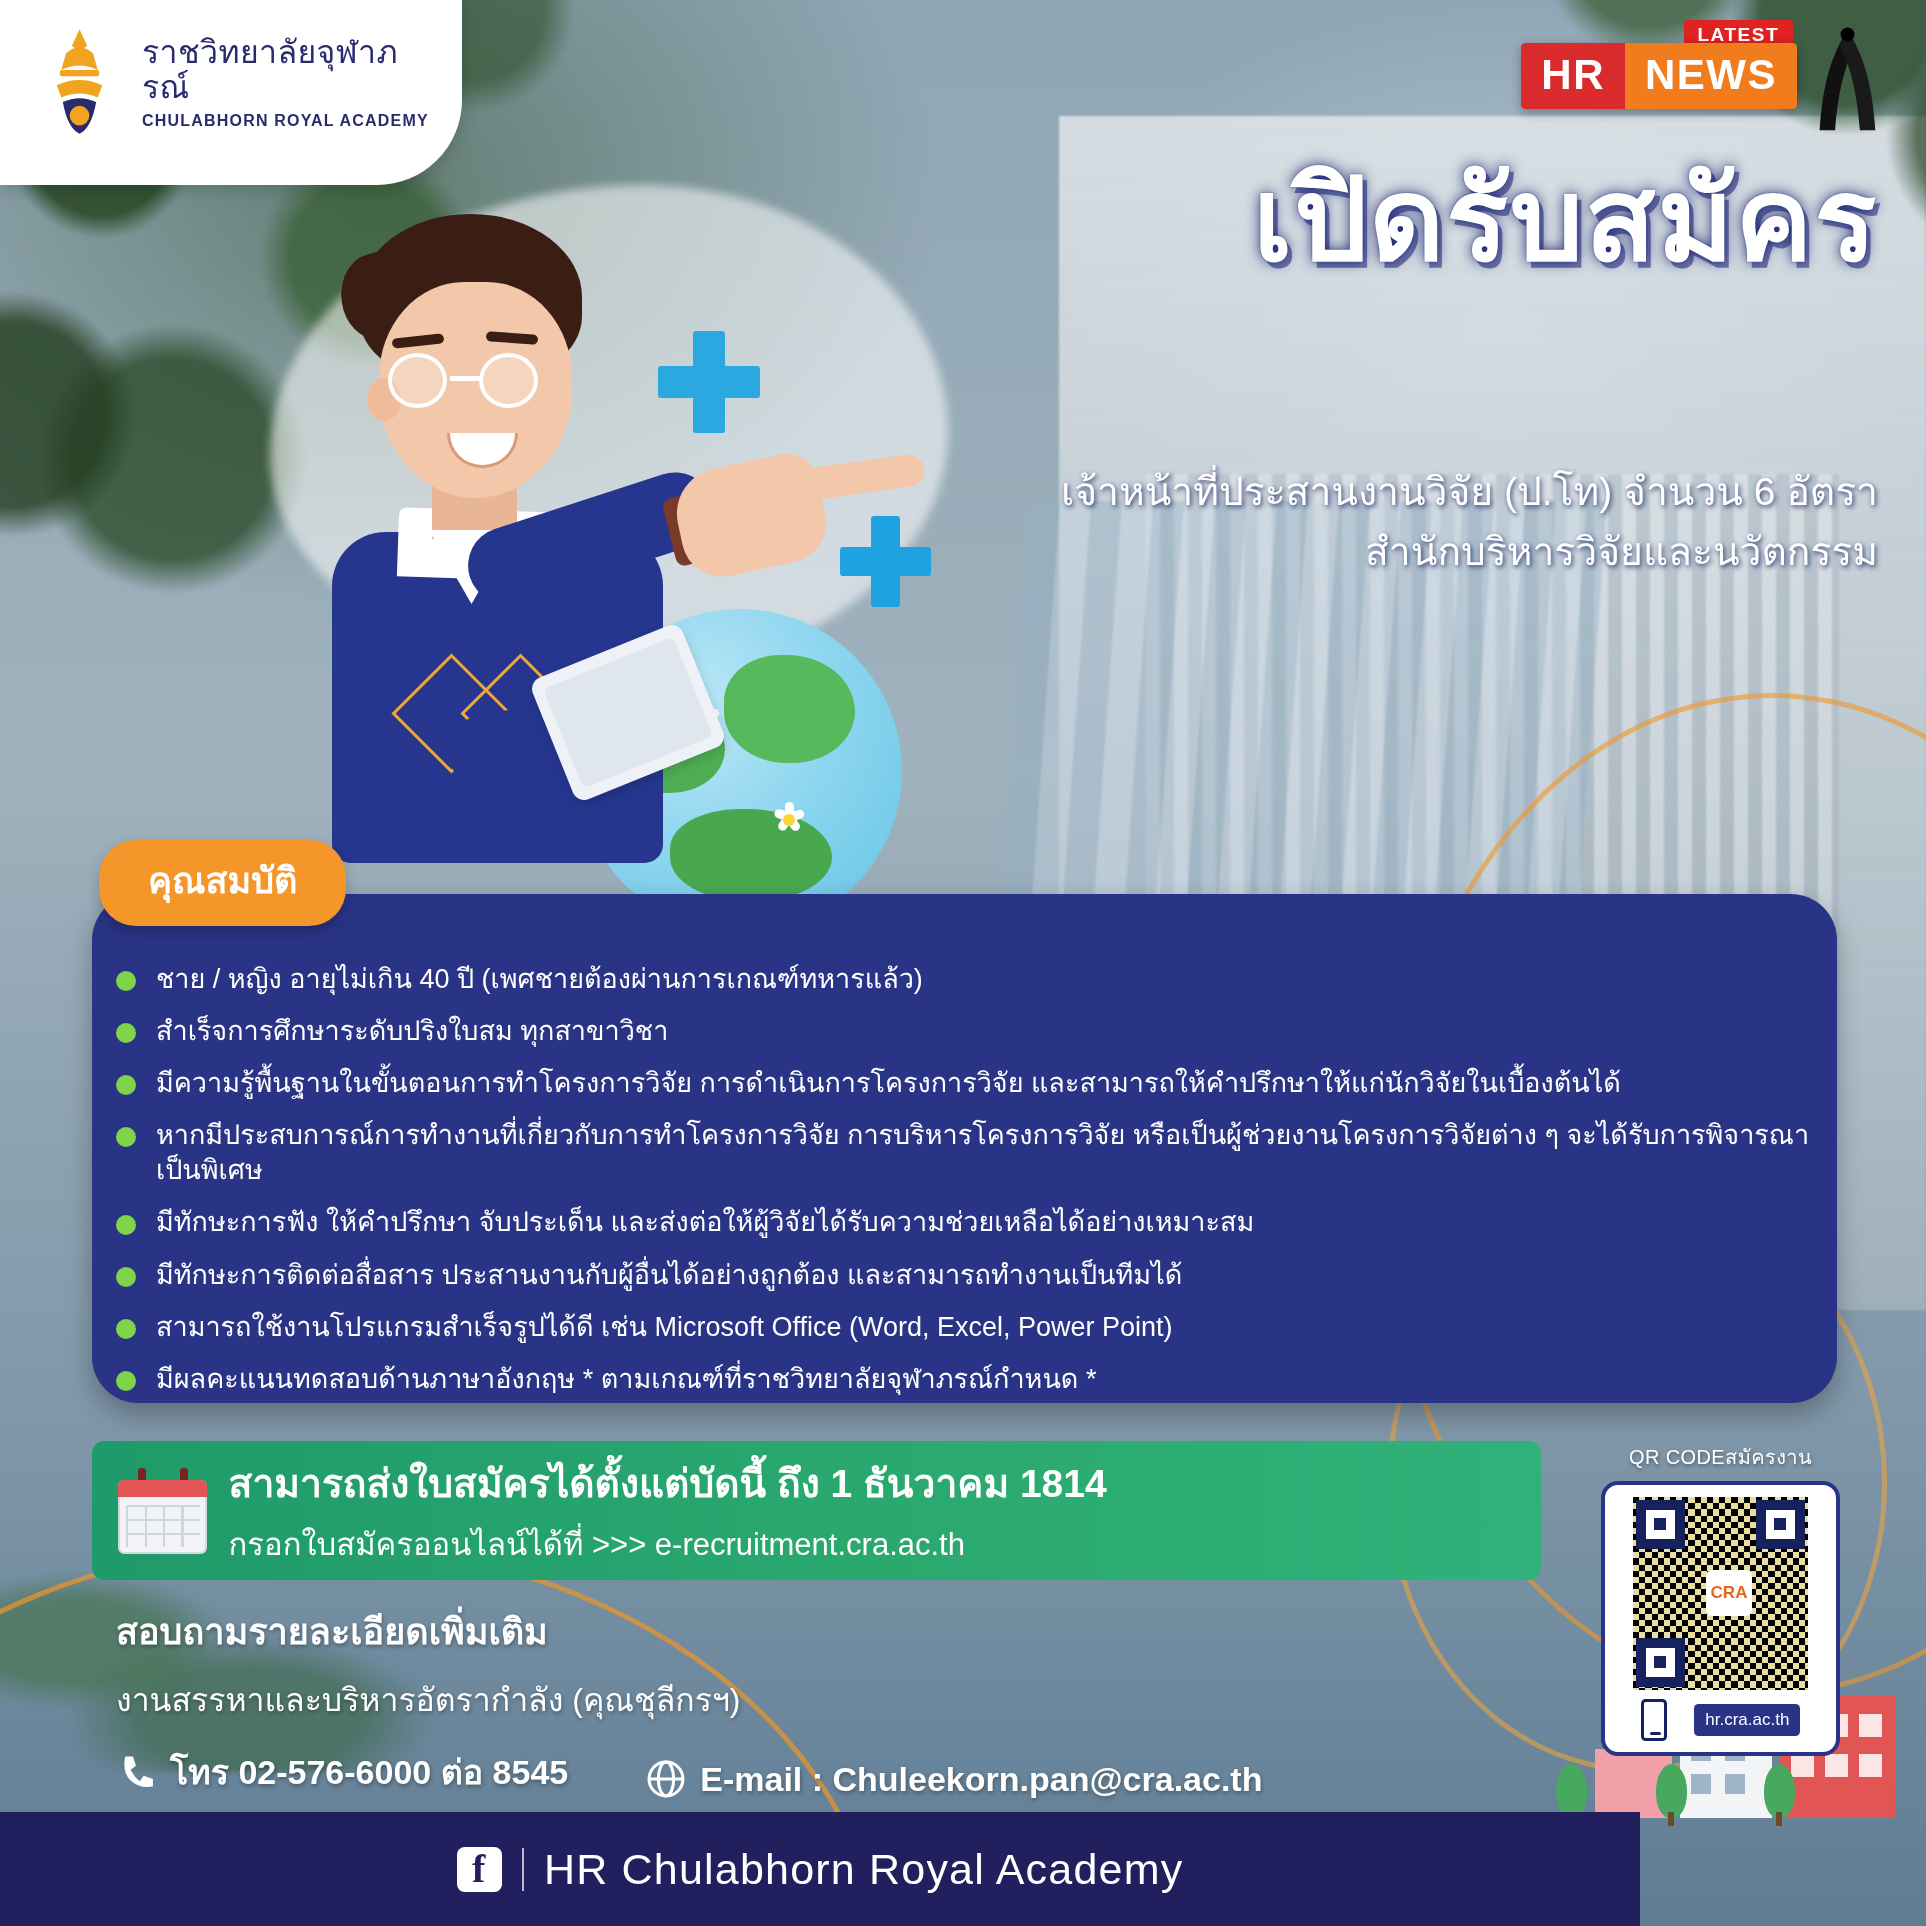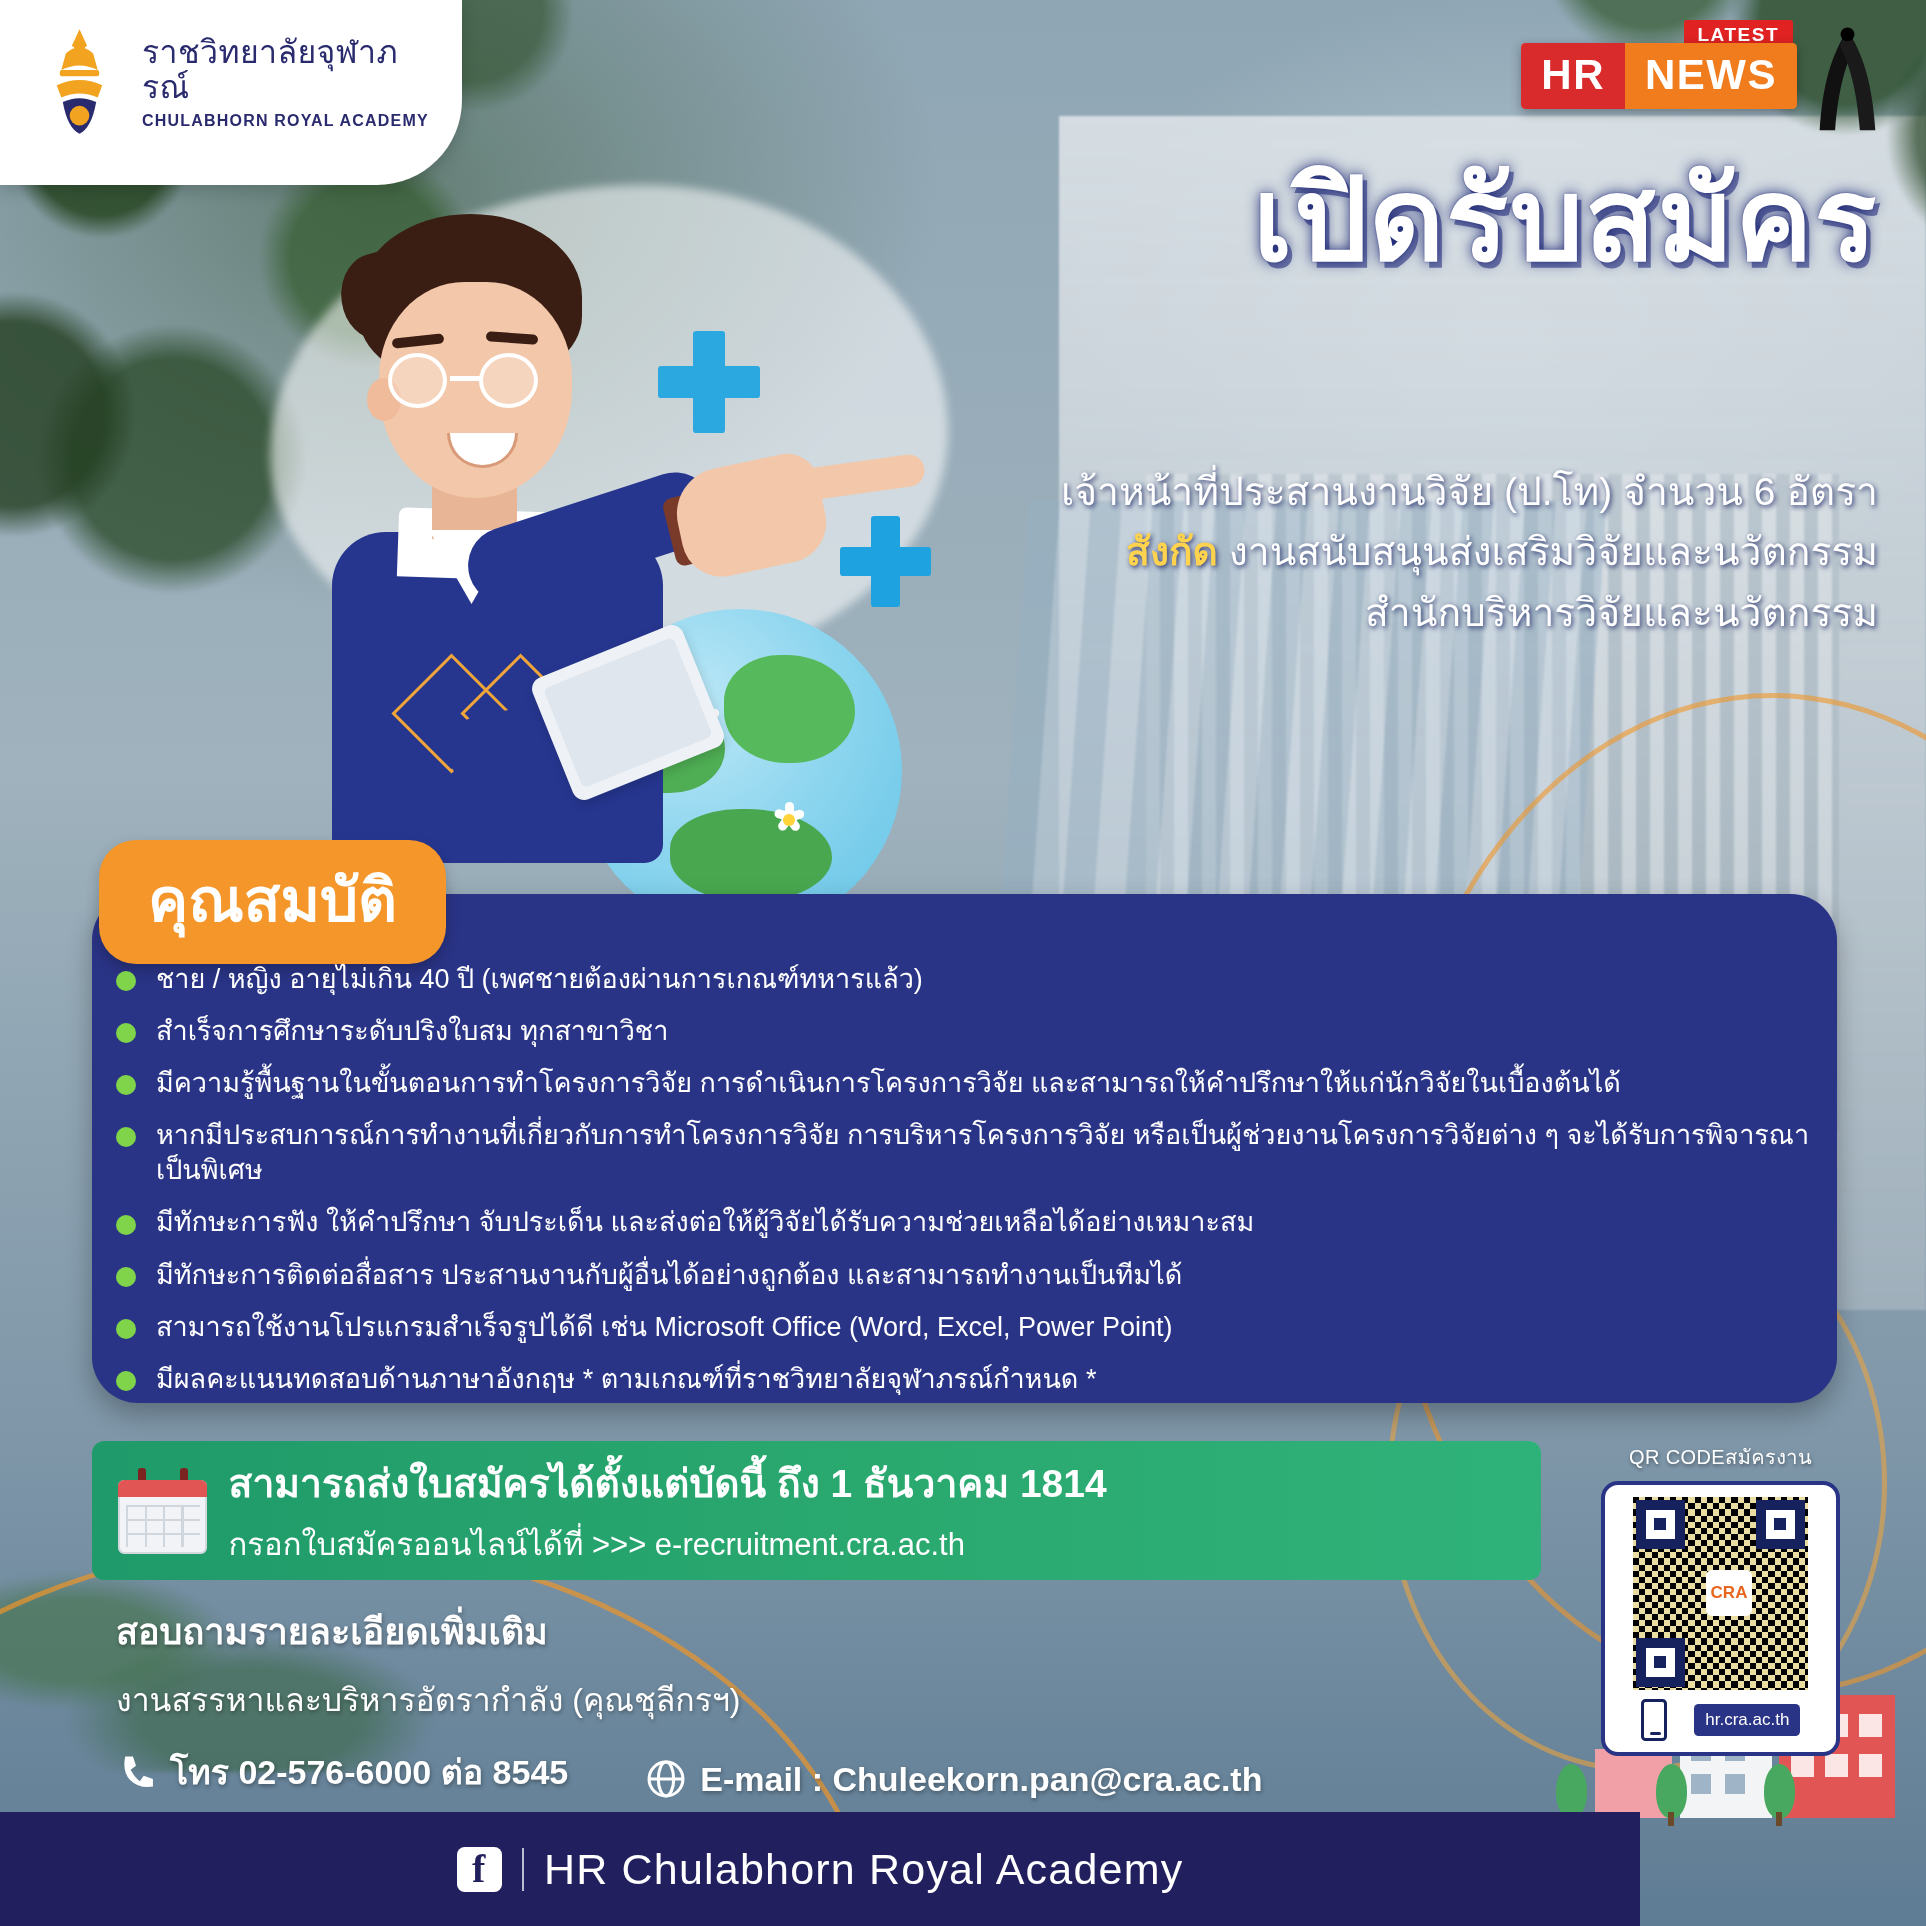--- a/index.html
+++ b/index.html
@@ -178,21 +178,21 @@
   .tablet:after { content:""; position:absolute; left: 10.8px; top: 12.3px; right: 10.8px; bottom: 12.3px; border-radius: 6.2px; background: #dfe6ee; }
   .arm-low { position: absolute; left: 231px; top: 493px; width: 231px; height: 74px; background: #26368f; border-radius: 40px; transform: rotate(-10deg); }
 
   
   .qual-panel {
     position: absolute; left: 92px; top: 894px; width: 1745px; height: 509px;
     background: #2a3486; border-radius: 46px; box-shadow: 0 10.8px 26px rgba(0,0,0,0.28);
   }
   .qual-badge {
     position: absolute; left: 99px; top: 840px;
-    background: #f4962a; color: #ffffff; font-size: 60px; font-weight: 700;
+    background: #f4962a; color: #ffffff; font-size: 36px; font-weight: 700;
     padding: 12.3px 49px 17px; border-radius: 37px;
     box-shadow: 0 6.2px 14px rgba(0,0,0,0.22);
   }
   .qual-list { position: absolute; left: 116px; top: 962px; width: 1711px; }
   .qual-item { display: flex; align-items: flex-start; gap: 20px; margin-bottom: 17px; }
   .bullet { flex: 0 0 auto; width: 20px; height: 20px; border-radius: 50%; background: #7fd44a; margin-top: 9.2px; }
   .qual-text { color: #ffffff; font-size: 27px; line-height: 1.3; }
 
   
   .green-bar {
@@ -371,24 +371,20 @@
       <div class="watch"></div>
       <div class="hand"></div>
       <div class="finger"></div>
     </div>
   </div>
 
   <div class="title-main">เปิดรับสมัคร</div>
 
   <div class="subtitle-block">
     <div class="sub-line">เจ้าหน้าที่ประสานงานวิจัย (ป.โท)  จำนวน 6 อัตรา</div>
-    <div class="sub-line">
-      <span class="goldlabel">สังกัด</span>
-      <span>งานสนับสนุนส่งเสริมวิจัยและนวัตกรรม</span>
-    </div>
     <div class="sub-line">สำนักบริหารวิจัยและนวัตกรรม</div>
   </div>
 
   <div class="qual-panel"></div>
   <div class="qual-badge">คุณสมบัติ</div>
   <div class="qual-list">
     <div class="qual-item">
       <div class="bullet"></div>
       <div class="qual-text">ชาย / หญิง อายุไม่เกิน 40 ปี  (เพศชายต้องผ่านการเกณฑ์ทหารแล้ว)</div>
     </div>

